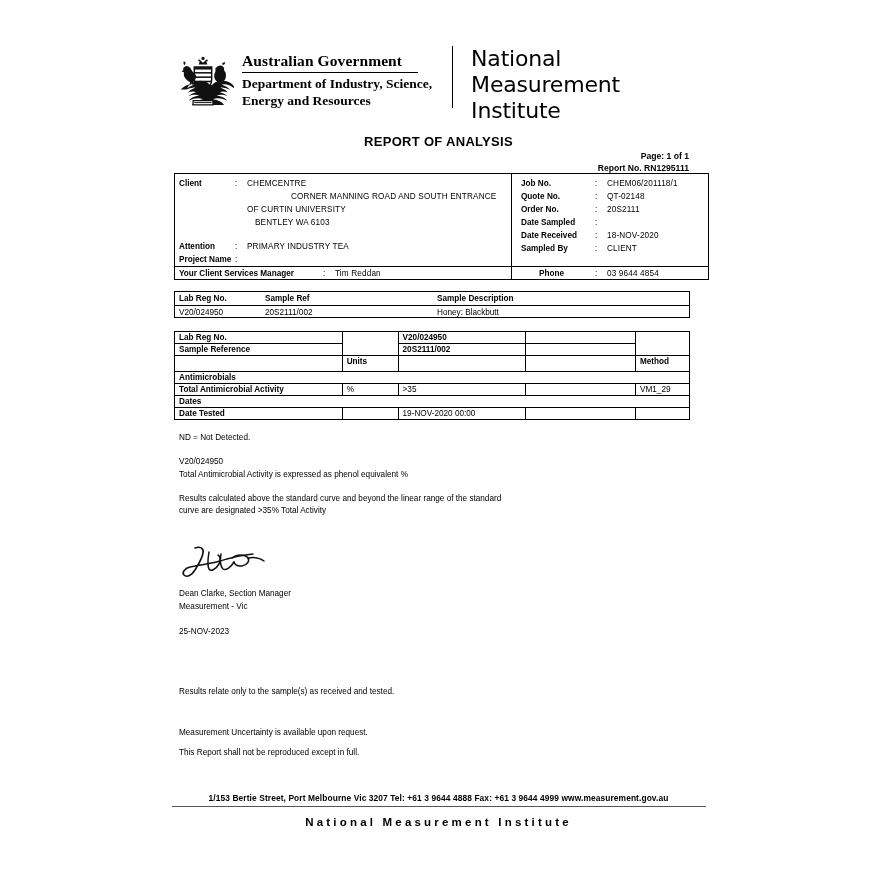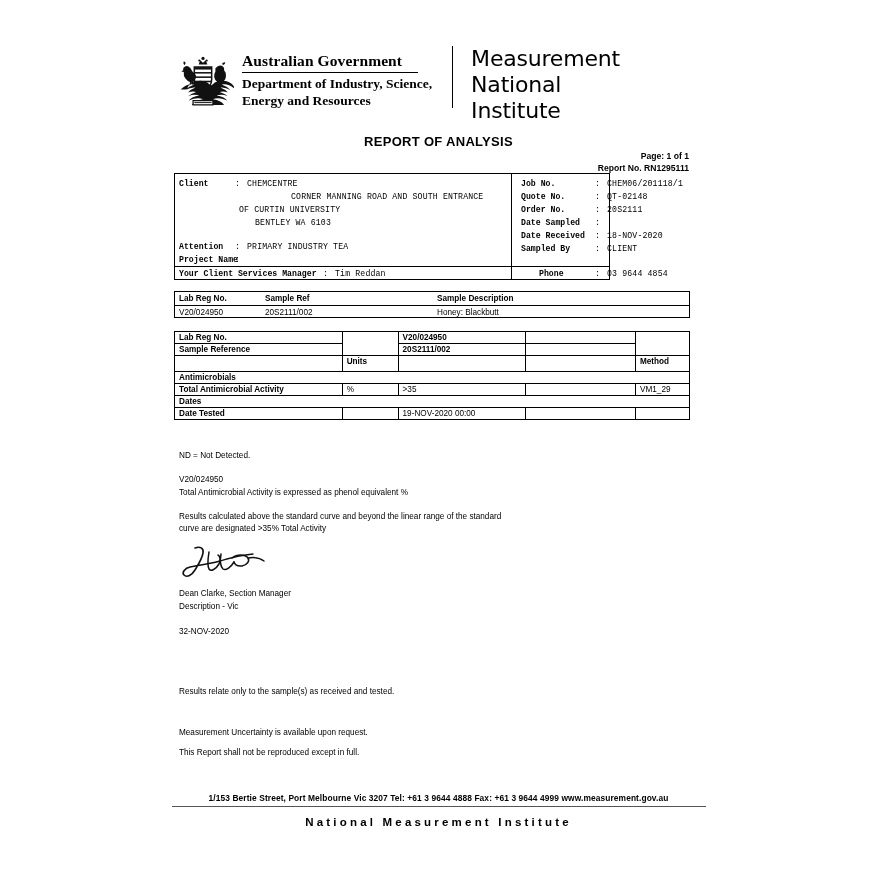--- a/index.html
+++ b/index.html
@@ -50,21 +50,21 @@
   .meta {
     position: absolute; right: 188px; top: 150px;
     text-align: right; font-size: 8.6px; font-weight: bold;
     line-height: 1.45;
   }
 
   
   .box { position: absolute; border: 1.3px solid #000; }
 
   
-  .client-box { left: 174px; top: 173px; width: 436px; height: 107px; font-family: Liberation Mono, monospace; }
+  .client-box { left: 174px; top: 173px; width: 535px; height: 107px; }
   .client-grid { position: relative; width: 100%; height: 100%; font-size: 8.2px; }
   .cl { position: absolute; white-space: nowrap; }
   .lbl { font-weight: bold; }
   .colon { position: absolute; }
   .val { position: absolute; white-space: nowrap; letter-spacing: .15px; }
   .hr-in-box {
     position: absolute; left: 0; right: 0; border-top: 1.2px solid #000;
   }
 
   
@@ -85,21 +85,21 @@
   .col-c { width: 128px; }
   .col-d { width: 110px; }
   .col-e { width: 54px; }
   .bold { font-weight: bold; }
   .sect td { font-weight: bold; }
   .r-tall { height: 16px; padding-left: 29px; }
 
   
   .notes {
     position: absolute; left: 179px; top: 432px;
-    font-size: 8.2px; line-height: 1.5; margin-top: 18px;
+    font-size: 8.2px; line-height: 1.5;
   }
   .notes p { margin: 0; }
   .gap { height: 12px; }
 
   
   .sig-wrap { position: absolute; left: 178px; top: 543px; }
   .sig-svg { display: block; width: 105px; height: 40px; }
   .sig-name {
     position: absolute; left: 179px; top: 588px;
     font-size: 8.2px; line-height: 1.55;
@@ -168,40 +168,40 @@
     <div class="gov-block">
       <div class="gov-line1">Australian Government</div>
       <div class="gov-rule"></div>
       <div class="gov-line2">Department of Industry, Science,</div>
       <div class="gov-line2">Energy and Resources</div>
     </div>
 
     <div class="nmi-sep"></div>
 
     <div class="nmi-block">
+      <div>National</div>
       <div>Measurement</div>
-      <div>National</div>
       <div>Institute</div>
     </div>
   </div>
 
   <div class="doc-title">REPORT OF ANALYSIS</div>
   <div class="meta">
     <div>Page: 1 of 1</div>
     <div>Report No. RN1295111</div>
   </div>
 
   <div class="box client-box">
     <div class="client-grid">
 
       <span class="cl lbl" style="left:4px; top:5px;">Client</span>
       <span class="cl colon" style="left:60px; top:5px;">:</span>
       <span class="cl val" style="left:72px; top:5px;">CHEMCENTRE</span>
       <span class="cl val" style="left:72px; top:18px;padding-left:44px;">CORNER MANNING ROAD AND SOUTH ENTRANCE</span>
-      <span class="cl val" style="left:64px; top:31px;">OF CURTIN UNIVERSITY</span>
+      <span class="cl val" style="left:72px; top:31px;">OF CURTIN UNIVERSITY</span>
       <span class="cl val" style="left:80px; top:44px;">BENTLEY  WA  6103</span>
 
       <span class="cl lbl" style="left:4px; top:68px;">Attention</span>
       <span class="cl colon" style="left:60px; top:68px;">:</span>
       <span class="cl val" style="left:72px; top:68px;">PRIMARY INDUSTRY TEA</span>
 
       <span class="cl lbl" style="left:4px; top:81px;">Project Name</span>
       <span class="cl colon" style="left:60px; top:81px;">:</span>
       <span class="cl val" style="left:72px; top:81px;"></span>
 
@@ -318,23 +318,23 @@
         <path d="M62 18 C60 30 58 44 62 52 C66 58 76 52 82 42 C86 34 84 26 80 24" stroke-width="3"></path>
         <path d="M86 22 C84 34 84 46 90 52 C96 56 106 48 112 38" stroke-width="3"></path>
         <path d="M108 30 C118 22 134 22 140 30 C144 36 138 44 128 46 C120 47 114 44 112 38" stroke-width="3"></path>
         <path d="M84 36 C104 30 128 24 150 22" stroke-width="2.6"></path>
         <path d="M140 30 C152 28 164 30 172 36" stroke-width="2.8"></path>
       </g>
     </svg>
   </div>
   <div class="sig-name">
     <div>Dean Clarke, Section Manager</div>
-    <div>Description - Vic</div>
-  </div>
-  <div class="sig-date">32-NOV-2020</div>
+    <div>Measurement - Vic</div>
+  </div>
+  <div class="sig-date">25-NOV-2023</div>
 
   <div class="disclaimer">
     <p>Results relate only to the sample(s) as received and tested.</p>
     <div class="gap"></div>
     <p>Measurement Uncertainty is available upon request.</p>
     <p>This Report shall not be reproduced except in full.</p>
   </div>
 
   <div class="foot-addr">1/153 Bertie Street, Port Melbourne Vic 3207   Tel:  +61 3 9644 4888 Fax:  +61 3 9644 4999 www.measurement.gov.au</div>
   <div class="foot-rule"></div>

